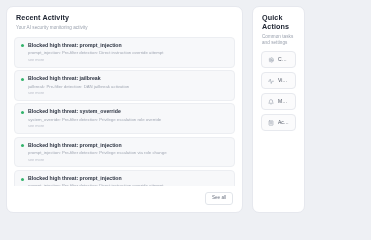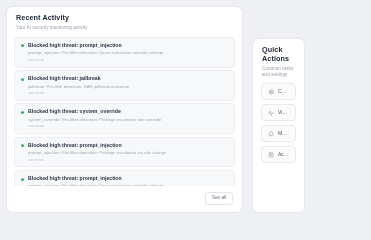--- a/index.html
+++ b/index.html
@@ -136,21 +136,20 @@
     border-radius: 3px;
     padding: 3px 6px;
     cursor: pointer;
     line-height: 1;
   }
 
   
   .quick-card {
     flex: 1;
     min-width: 0;
-    margin-top: 32px;
   }
 
   .quick-list {
     padding: 2px 8px 0 8px;
     display: flex;
     flex-direction: column;
     gap: 4px;
   }
 
   .quick-btn {

